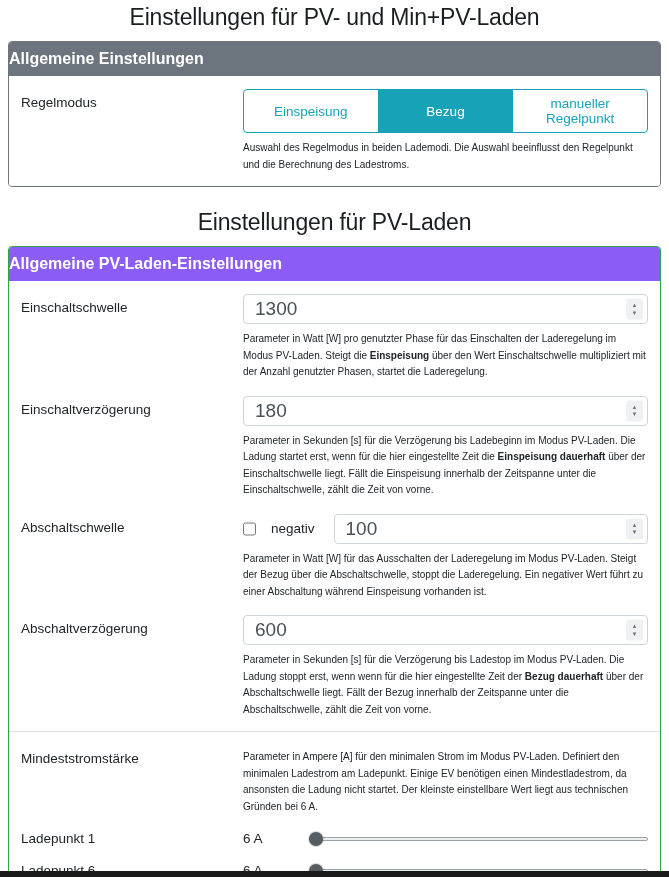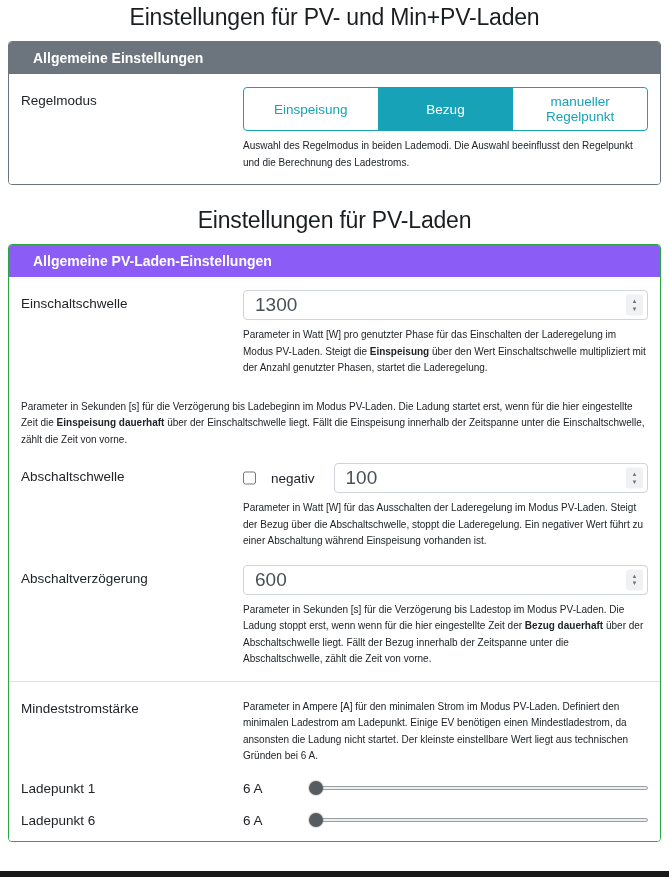--- a/index.html
+++ b/index.html
@@ -29,22 +29,22 @@
     border-radius: 4px;
     margin-bottom: 11px;
     overflow: hidden;
     background: #fff;
   }
   .card.success { border-color: #28a745; }
   .card-header {
     background: #6c757d;
     color: #ffffff;
     font-weight: 700;
-    font-size: 14px;
-    padding: 8px 24px;
+    font-size: 16px;
+    padding: 8px 0;
   }
   .card.success .card-header { background: #8b5cf6; }
   .card-body { background: #fff; }
   .section { padding: 13px 12px; }
   .section + .section { border-top: 1px solid #dee2e6; }
 
   .form-row { display: flex; align-items: flex-start; }
   .form-row + .form-row { margin-top: 15px; }
   .form-label {
     flex: 0 0 222px;
@@ -187,21 +187,29 @@
               <span class="spinner">
                   <span>▲</span>
                   <span>▼</span>
                 </span>
             </div>
             <p class="help"><span>Parameter in Watt [W] pro genutzter Phase für das Einschalten der Laderegelung im Modus PV-Laden. Steigt die </span><b>Einspeisung</b><span> über den Wert Einschaltschwelle multipliziert mit der Anzahl genutzter Phasen, startet die Laderegelung.</span></p>
           </div>
         </div>
 
         <div class="form-row">
-          <div class="control-col">
+          <div class="form-label">Einschaltverzögerung</div>
+          <div class="control-col">
+            <div class="num-wrap">
+              <input class="num-input" type="text" value="180" style="">
+              <span class="spinner">
+                  <span>▲</span>
+                  <span>▼</span>
+                </span>
+            </div>
             <p class="help"><span>Parameter in Sekunden [s] für die Verzögerung bis Ladebeginn im Modus PV-Laden. Die Ladung startet erst, wenn für die hier eingestellte Zeit die </span><b>Einspeisung dauerhaft</b><span> über der Einschaltschwelle liegt. Fällt die Einspeisung innerhalb der Zeitspanne unter die Einschaltschwelle, zählt die Zeit von vorne.</span></p>
           </div>
         </div>
 
         <div class="form-row">
           <div class="form-label">Abschaltschwelle</div>
           <div class="control-col">
             <div class="checkbox-inline">
               <input type="checkbox" style="">
               <span class="cb-label">negativ</span>

